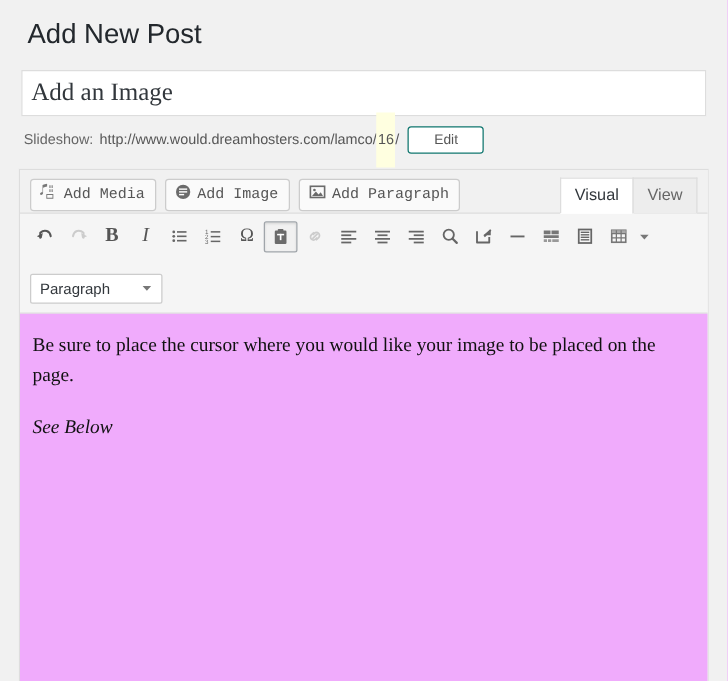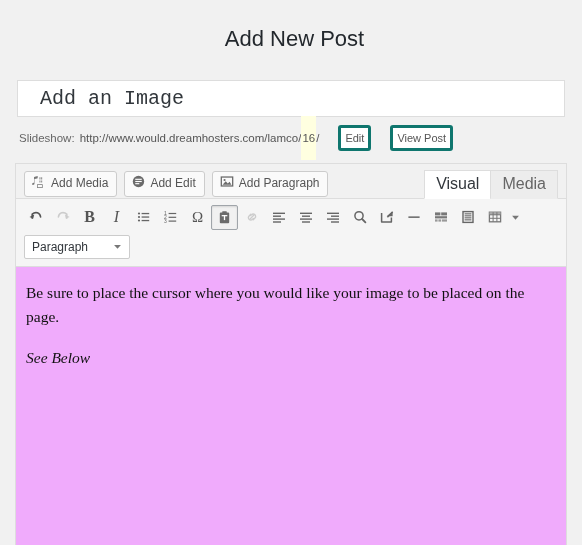--- a/index.html
+++ b/index.html
@@ -13,34 +13,33 @@
     overflow: hidden;
   }
 
   .page { padding: 0 15px; }
 
   
   .page-title {
     font-size: 22px;
     font-weight: normal;
     color: #23282d;
-    margin: 12px;
+    margin: 0;
     padding: 13px 0 14px 7px;
     line-height: 1.3;
-    text-align: center;
   }
 
   
   .title-wrap { padding: 0 2px; }
   .title-input {
     display: block;
     width: 100%;
     height: 37px;
-    padding: 4px 22px;
-    font-family: Liberation Mono, monospace;
+    padding: 4px 7px;
+    font-family: Liberation Serif, serif;
     font-size: 20px;
     line-height: 28px;
     color: #32373c;
     background: #fff;
     border: 1px solid #ddd;
     border-radius: 0;
     outline: none;
   }
 
   
@@ -57,27 +56,27 @@
   .permalink-slug {
     background: #ffffe0;
     padding: 16px 1px;
     color: #555;
   }
   .mini-btn {
     display: inline-block;
     font-family: "Liberation Sans", sans-serif;
     font-size: 11px;
     line-height: 16px;
-    padding: 2px 4px;
+    padding: 2px 20px;
     color: #555;
     background: #fff;
-    border: 3px solid #0f766e;
+    border: 1px solid #0f766e;
     border-radius: 3px;
     cursor: pointer;
-    margin-left: 14px;
+    margin-left: 2px;
   }
 
   
   .editor-wrap {
     border: 1px solid #ddd;
     background: #fff;
     margin-top: 3px;
   }
 
   
@@ -86,21 +85,21 @@
     background: #f1f1f1;
     padding: 7px 8px 0 8px;
     height: 35px;
     border-bottom: 1px solid #ddd;
   }
   .media-btns { display: flex; gap: 7px; }
   .media-btn {
     display: inline-flex;
     align-items: center;
     gap: 5px;
-    font-family: Liberation Sans, sans-serif;
+    font-family: Liberation Mono, monospace;
     font-size: 12px;
     line-height: 14px;
     padding: 4px 8px 5px 7px;
     color: #555;
     background: #fafafa;
     border: 1px solid #ccc;
     border-radius: 3px;
     cursor: pointer;
     height: 26px;
   }
@@ -108,21 +107,21 @@
   .ico { display: inline-block; vertical-align: middle; }
 
   
   .tabs {
     position: absolute;
     right: 8px;
     bottom: -1px;
     display: flex;
   }
   .tab {
-    font-size: 16px;
+    font-size: 13px;
     line-height: 16px;
     padding: 5px 11px 6px;
     border: 1px solid #ddd;
     border-bottom-color: transparent;
     background: #ededed;
     color: #666;
     cursor: pointer;
     margin-left: -1px;
   }
   .tab.active {
@@ -183,20 +182,21 @@
     width: 106px;
     height: 24px;
     padding: 0 7px;
     font-family: "Liberation Sans", sans-serif;
     font-size: 12px;
     color: #32373c;
     background: #fff;
     border: 1px solid #ccc;
     border-radius: 2px;
     cursor: pointer;
+    margin-top: 12px;
   }
   .format-select .sel-caret {
     position: absolute;
     right: 7px;
     top: 50%;
     transform: translateY(-50%);
   }
 
   
   .content {
@@ -234,21 +234,20 @@
   <h1 class="page-title">Add New Post</h1>
 
   <div class="title-wrap">
     <input class="title-input" type="text" value="Add an Image" style="">
   </div>
 
   <div class="permalink-row">
     <span>Slideshow:</span>
     <span><span class="permalink-url">http://www.would.dreamhosters.com/lamco/</span><span class="permalink-slug">16</span><span class="permalink-url">/</span></span>
     <button class="mini-btn">Edit</button>
-    <button class="mini-btn">View Post</button>
   </div>
 
   <div class="editor-wrap">
 
     <div class="media-row">
       <div class="media-btns">
 
         <button class="media-btn">
           <span class="ico">
             <svg width="14" height="14" viewBox="0 0 16 16">
@@ -262,39 +261,39 @@
 
         <button class="media-btn">
           <span class="ico">
             <svg width="13" height="13" viewBox="0 0 16 16">
               <circle cx="8" cy="8" r="7" fill="#6b6b6b"></circle>
               <rect x="4" y="4.6" width="8" height="1.4" fill="#fff"></rect>
               <rect x="4" y="7.3" width="8" height="1.4" fill="#fff"></rect>
               <rect x="4" y="10" width="5" height="1.4" fill="#fff"></rect>
             </svg>
           </span>
-          <span>Add Edit</span>
+          <span>Add Image</span>
         </button>
 
         <button class="media-btn">
           <span class="ico">
             <svg width="14" height="13" viewBox="0 0 16 16">
               <rect x="1" y="2.5" width="14" height="11" fill="none" stroke="#6b6b6b" stroke-width="1.6"></rect>
               <circle cx="5" cy="6.2" r="1.3" fill="#6b6b6b"></circle>
               <path d="M2.6 12 L6.4 7.6 L9 10.6 L11.2 8.4 L13.4 12 Z" fill="#6b6b6b"></path>
             </svg>
           </span>
           <span>Add Paragraph</span>
         </button>
 
       </div>
 
       <div class="tabs">
         <div class="tab active">Visual</div>
-        <div class="tab">Media</div>
+        <div class="tab">View</div>
       </div>
     </div>
 
     <div class="toolbar">
       <div class="tb-row">
 
         <div class="tb-btn">
           <svg width="16" height="16" viewBox="0 0 16 16">
             <path d="M4.2 5.2 L4.2 9.2 M4.2 5.2 C7.5 2.2 12 3.6 12.6 8" fill="none" stroke="#555" stroke-width="1.6" stroke-linecap="round"></path>
             <path d="M4.2 9.8 L1.6 6.6 L7 6.6 Z" fill="#555" transform="rotate(-28 4.2 7.5)"></path>

